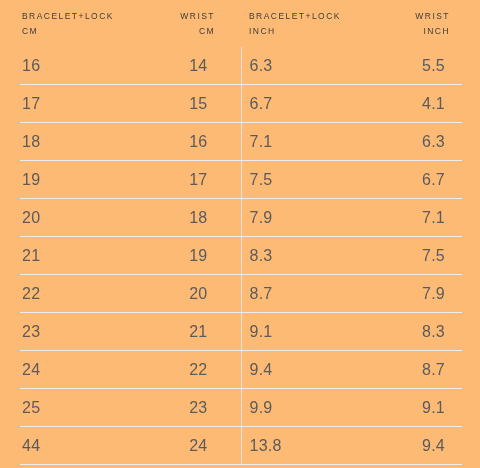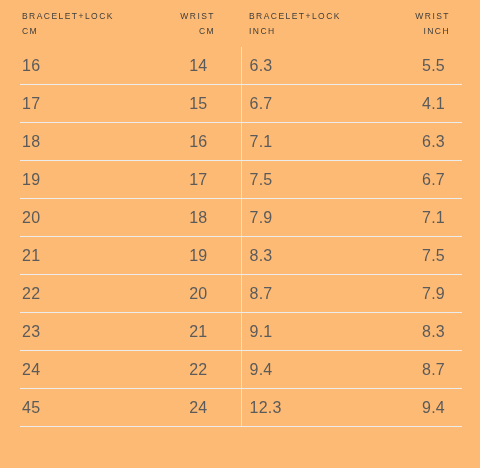--- a/index.html
+++ b/index.html
@@ -155,20 +155,26 @@
           <td class="c3">9.1</td>
           <td class="c4">8.3</td>
         </tr>
         <tr>
           <td class="c1">24</td>
           <td class="c2">22</td>
           <td class="c3">9.4</td>
           <td class="c4">8.7</td>
         </tr>
         <tr>
-          <td class="c1">45</td>
+          <td class="c1">25</td>
+          <td class="c2">23</td>
+          <td class="c3">9.9</td>
+          <td class="c4">9.1</td>
+        </tr>
+        <tr>
+          <td class="c1">44</td>
           <td class="c2">24</td>
-          <td class="c3">12.3</td>
+          <td class="c3">13.8</td>
           <td class="c4">9.4</td>
         </tr>
       </tbody>
   </table>
 </div>
 
 </body></html>

